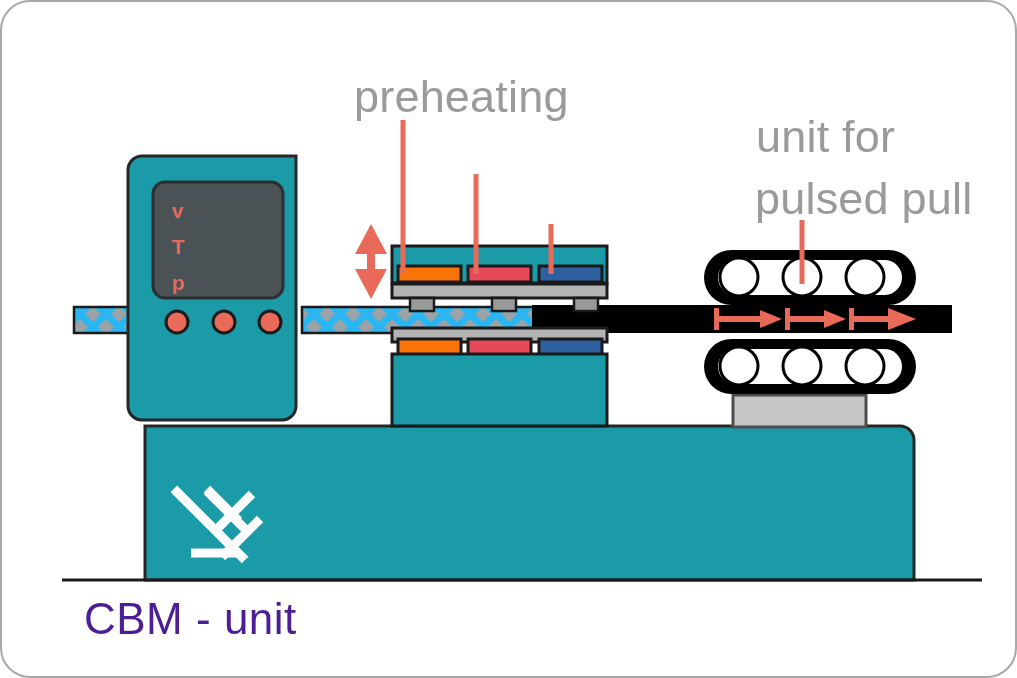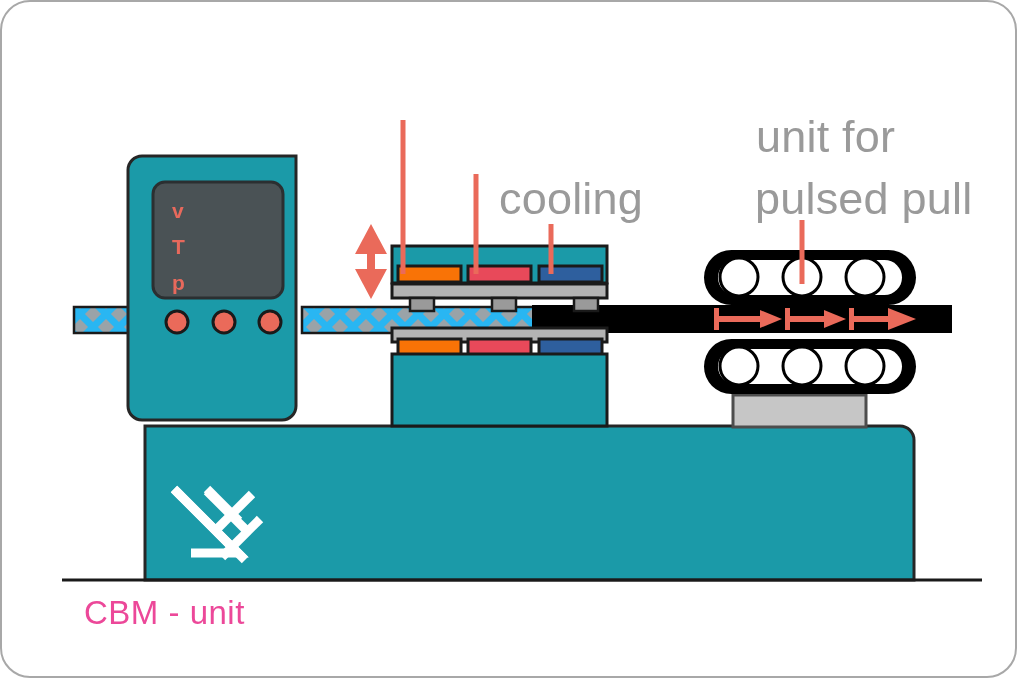--- a/index.html
+++ b/index.html
@@ -40,22 +40,22 @@
   }
   #lbl-preheating    { left: 352px; top: 70px; }
   #lbl-consolidation { left: 424px; top: 122px; }
   #lbl-cooling       { left: 497px; top: 172px; }
   #lbl-unit-for      { left: 754px; top: 110px; }
   #lbl-pulsed-pull   { left: 753px; top: 172px; }
   #caption {
     position: absolute;
     left: 82px;
     top: 592px;
-    color: #ec4899;
-    font-size: 33px;
+    color: #4c1d95;
+    font-size: 44px;
     letter-spacing: 0.5px;
     white-space: nowrap;
   }
   .screen-char {
     font-size: 21px;
     font-weight: bold;
     fill: #e8695c;
     font-family: "Liberation Sans", sans-serif;
   }
 </style>
@@ -188,23 +188,23 @@
 
       <g stroke="#ea6a5a" stroke-width="5" stroke-linecap="butt">
         <line x1="401" y1="118" x2="401" y2="272"></line>
         <line x1="474" y1="172" x2="474" y2="272"></line>
         <line x1="549" y1="222" x2="549" y2="272"></line>
         <line x1="800" y1="218" x2="800" y2="282"></line>
       </g>
     </svg>
   </div>
 
-
-
-  <div class="lbl" id="lbl-cooling">cooling</div>
+  <div class="lbl" id="lbl-preheating">preheating</div>
+
+
 
   <div class="lbl" id="lbl-unit-for">unit for</div>
 
   <div class="lbl" id="lbl-pulsed-pull">pulsed pull</div>
 
   <div id="caption">CBM - unit</div>
 
 </div>
 
 </body></html>

